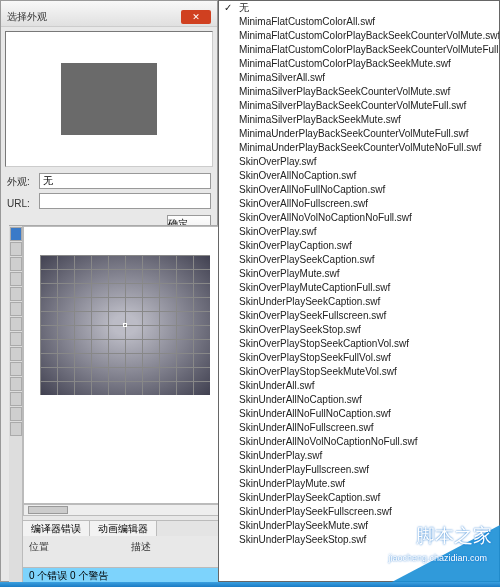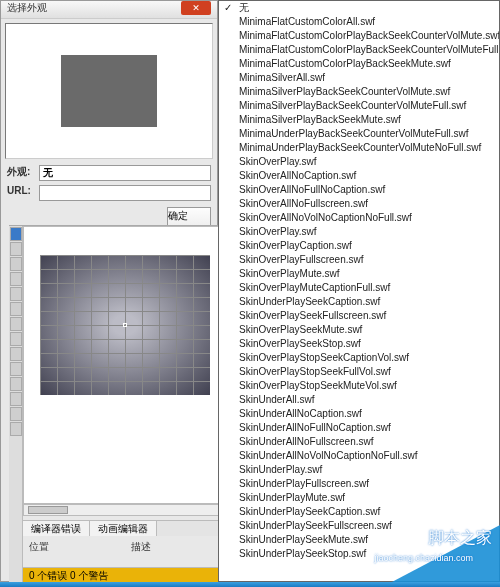--- a/index.html
+++ b/index.html
@@ -1,48 +1,48 @@
 <!DOCTYPE html>
 <html><head>
 <meta charset="utf-8">
 <style>
 * { margin: 0; padding: 0; box-sizing: border-box; font-family: "Microsoft YaHei", Arial, sans-serif; font-size: 10px; }
 body { width: 500px; height: 587px; background: #b8e0f0; overflow: hidden; position: relative; }
 .left-col { position: absolute; left: 0; top: 0; width: 218px; height: 582px; background: #e8e8e8; border: 1px solid #999; }
-.dlg-title { height: 18px; background: linear-gradient(#f8f8f8,#e0e0e0); border-bottom: 1px solid #ccc; padding: 0 6px; font-size: 10px; color: #333; }
+.dlg-title { height: 26px; background: linear-gradient(#f8f8f8,#e0e0e0); border-bottom: 1px solid #ccc; padding: 9px 6px; font-size: 10px; color: #333; }
 .dlg-close { float: right; width: 30px; height: 14px; background: #d04020; color: #fff; text-align: center; line-height: 14px; font-size: 9px; border-radius: 2px; }
 .preview-area { height: 136px; background: #fff; margin: 4px; border: 1px inset #ccc; display: flex; align-items: center; justify-content: center; }
 .preview-rect { width: 96px; height: 72px; background: #6a6a6a; }
-.form-row { display: flex; align-items: flex-start; padding: 2px 6px; gap: 4px; font-weight: bold; }
+.form-row { display: flex; align-items: flex-end; padding: 2px 6px; gap: 4px; }
 .form-row label { width: 28px; font-size: 10px; color: #333; }
 .form-row .dropdown { flex: 1; height: 16px; background: #fff; border: 1px solid #999; font-size: 10px; padding: 0 3px; line-height: 14px; }
 .form-row .urlbox { flex: 1; height: 16px; background: #fff; border: 1px solid #999; }
 .btn-row { text-align: right; padding: 4px 6px; }
 .btn { display: inline-block; min-width: 44px; height: 32px; background: linear-gradient(#fdfdfd,#e6e6e6); border: 1px solid #999; font-size: 10px; line-height: 16px; text-align: left; margin-left: 12px; }
 .lower { position: absolute; top: 224px; left: 8px; width: 218px; height: 358px; background: #e8e8e8; border-top: 1px solid #aaa; }
 .toolstrip { position: absolute; left: 0; top: 0; width: 14px; height: 358px; background: #ddd; border-right: 1px solid #bbb; }
 .tool { width: 12px; height: 14px; margin: 1px auto; background: #cfcfcf; border: 1px solid #aaa; }
 .tool.sel { background: #3a7ac8; }
 .stage-wrap { position: absolute; left: 14px; top: 0; right: 0; height: 278px; background: #fff; border: 1px solid #bbb; overflow: hidden; }
 .stage { margin: 28px auto 0; width: 170px; height: 140px; background: radial-gradient(ellipse at center, #b8b8c2 10%, #4a4a5a 95%); background-size: 17px 14px, 17px 14px, auto; background-image: linear-gradient(#888 1px, transparent 1px), linear-gradient(90deg, #888 1px, transparent 1px), radial-gradient(ellipse at center, #bcbcc6 10%, #404050 100%); position: relative; }
 .stage .dot { position: absolute; left: 50%; top: 50%; width: 4px; height: 4px; border: 1px solid #fff; transform: translate(-50%,-50%); }
 .hscroll { position: absolute; left: 14px; right: 0; top: 278px; height: 12px; background: #eee; border: 1px solid #bbb; }
 .hscroll .thumb { width: 40px; height: 8px; background: #ccc; margin: 1px 0 0 4px; border: 1px solid #999; }
 .panel-tabs { position: absolute; left: 14px; right: 0; top: 294px; height: 16px; background: #e4e4e4; border-top: 1px solid #bbb; display: flex; }
 .panel-tabs .tab { padding: 1px 8px; font-size: 10px; border-right: 1px solid #bbb; background: #f2f2f2; }
 .bottom-labels { position: absolute; left: 14px; right: 0; top: 314px; height: 16px; display: flex; font-size: 10px; color: #333; }
 .bottom-labels div { width: 50%; padding-left: 6px; }
-.status { position: absolute; left: 14px; right: 0; bottom: 0; height: 16px; font-size: 10px; padding-left: 6px; border-top: 1px solid #bbb; background: #eab308; line-height: 16px; }
+.status { position: absolute; left: 14px; right: 0; bottom: 0; height: 16px; font-size: 10px; padding-left: 6px; border-top: 1px solid #bbb; background: #7dd3fc; line-height: 16px; }
 .dropdown-pop { position: absolute; left: 218px; top: 0; width: 282px; height: 582px; background: #fff; border: 1px solid #666; overflow: hidden; }
 .dropdown-pop .opt { height: 14px; line-height: 14px; padding: 0 8px 0 20px; font-size: 10px; color: #222; white-space: nowrap; overflow: hidden; position: relative; }
 .dropdown-pop .opt.sel::before { content: "✓"; position: absolute; left: 5px; font-size: 10px; }
 .watermark { position: absolute; right: 0; bottom: 4px; width: 200px; height: 64px; pointer-events: none; }
 .watermark .tri { position: absolute; right: 0; bottom: 0; width: 0; height: 0; border-right: 110px solid #1a8fd6; border-top: 58px solid transparent; opacity: 0.9; }
-.watermark .txt1 { position: absolute; right: 8px; bottom: 34px; color: #fff; font-size: 16px; text-shadow: 0 0 2px #06c; }
-.watermark .txt2 { position: absolute; right: 27px; bottom: 20px; color: #fff; font-size: 9px; text-shadow: 0 0 2px #06c; }
+.watermark .txt1 { position: absolute; right: 8px; bottom: 34px; color: #fff; font-size: 19px; text-shadow: 0 0 2px #06c; }
+.watermark .txt2 { position: absolute; right: 13px; bottom: 20px; color: #fff; font-size: 9px; text-shadow: 0 0 2px #06c; }
 .taskbar { position: absolute; left: 0; bottom: 0; width: 100%; height: 5px; background: linear-gradient(#3aa0e0,#1b7bc4); }
 </style>
 </head>
 <body>
 
 <div class="left-col">
   <div class="dlg-title">
     <span>选择外观</span>
     <span class="dlg-close">✕</span>
   </div>
@@ -110,26 +110,25 @@
     <div class="opt">MinimaSilverPlayBackSeekMute.swf</div>
     <div class="opt">MinimaUnderPlayBackSeekCounterVolMuteFull.swf</div>
     <div class="opt">MinimaUnderPlayBackSeekCounterVolMuteNoFull.swf</div>
     <div class="opt">SkinOverPlay.swf</div>
     <div class="opt">SkinOverAllNoCaption.swf</div>
     <div class="opt">SkinOverAllNoFullNoCaption.swf</div>
     <div class="opt">SkinOverAllNoFullscreen.swf</div>
     <div class="opt">SkinOverAllNoVolNoCaptionNoFull.swf</div>
     <div class="opt">SkinOverPlay.swf</div>
     <div class="opt">SkinOverPlayCaption.swf</div>
-    <div class="opt">SkinOverPlayFullscreen.swf</div>
+    <div class="opt">SkinOverPlaySeekCaption.swf</div>
     <div class="opt">SkinOverPlayMute.swf</div>
     <div class="opt">SkinOverPlayMuteCaptionFull.swf</div>
     <div class="opt">SkinUnderPlaySeekCaption.swf</div>
     <div class="opt">SkinOverPlaySeekFullscreen.swf</div>
-    <div class="opt">SkinOverPlaySeekMute.swf</div>
     <div class="opt">SkinOverPlaySeekStop.swf</div>
     <div class="opt">SkinOverPlayStopSeekCaptionVol.swf</div>
     <div class="opt">SkinOverPlayStopSeekFullVol.swf</div>
     <div class="opt">SkinOverPlayStopSeekMuteVol.swf</div>
     <div class="opt">SkinUnderAll.swf</div>
     <div class="opt">SkinUnderAllNoCaption.swf</div>
     <div class="opt">SkinUnderAllNoFullNoCaption.swf</div>
     <div class="opt">SkinUnderAllNoFullscreen.swf</div>
     <div class="opt">SkinUnderAllNoVolNoCaptionNoFull.swf</div>
     <div class="opt">SkinUnderPlay.swf</div>

